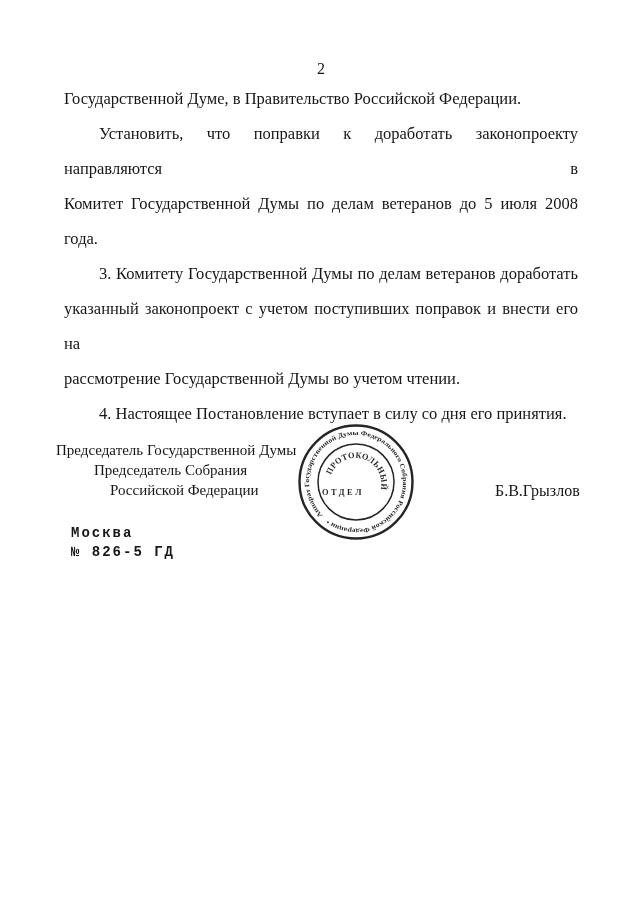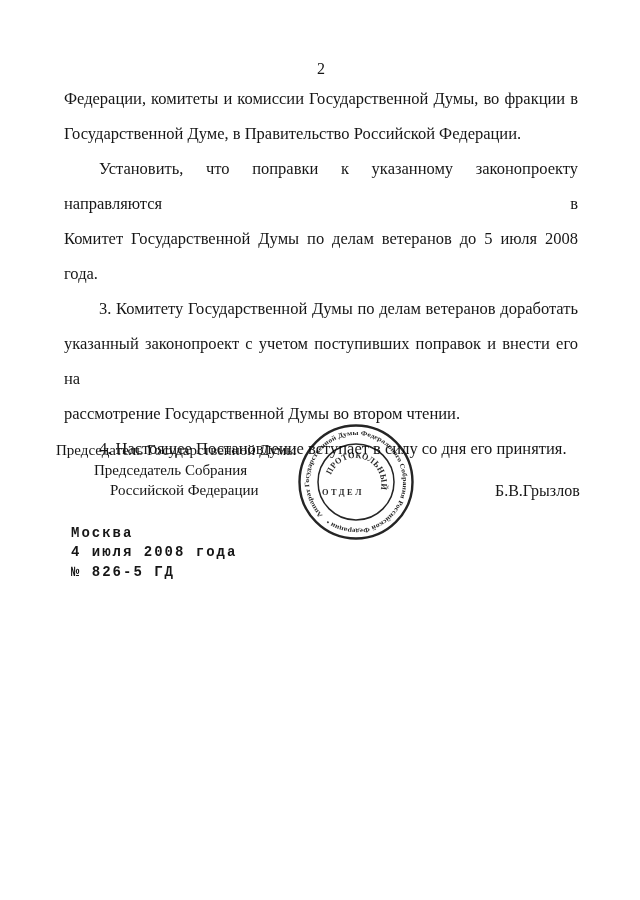--- a/index.html
+++ b/index.html
@@ -77,27 +77,26 @@
   }
 </style>
 </head>
 <body>
 
 <div class="page">
 
   <div class="pagenum">2</div>
 
   <div class="bodytext">
-    <div class="ln j">Федерации, комитеты и комиссии Государственной Думы, во фракции в</div>
     <div class="ln">Государственной Думе, в Правительство Российской Федерации.</div>
-    <div class="ln j ind">Установить, что поправки к указанному законопроекту направляются в</div>
+    <div class="ln j ind">Установить, что поправки к доработать законопроекту направляются в</div>
     <div class="ln j">Комитет Государственной Думы по делам ветеранов до 5 июля 2008 года.</div>
     <div class="ln j ind">3. Комитету Государственной Думы по делам ветеранов доработать</div>
     <div class="ln j">указанный законопроект с учетом поступивших поправок и внести его на</div>
-    <div class="ln">рассмотрение Государственной Думы во втором чтении.</div>
+    <div class="ln">рассмотрение Государственной Думы во учетом чтении.</div>
     <div class="ln ind">4. Настоящее Постановление вступает в силу со дня его принятия.</div>
   </div>
 
   <div class="sig">
     <div class="l1">Председатель Государственной Думы</div>
     <div class="l2">Председатель Собрания</div>
     <div class="l3">Российской Федерации</div>
   </div>
 
   <div class="signame">Б.В.Грызлов</div>
@@ -117,17 +116,16 @@
     <g transform="rotate(20 61 61)">
       <text font-size="8.6" font-weight="bold" fill="#141414" letter-spacing="0.4" font-family="Liberation Serif, serif">
         <textPath href="#arcProto" textLength="78" lengthAdjust="spacingAndGlyphs">ПРОТОКОЛЬНЫЙ</textPath>
       </text>
     </g>
     <text x="48" y="74" font-size="8.4" font-weight="bold" letter-spacing="2.6" text-anchor="middle" fill="#141414" font-family="Liberation Serif, serif">ОТДЕЛ</text>
   </svg>
 
   <div class="footer">
     <div>Москва</div>
-    <div>4 июля 2008 года</div>
     <div>№ 826-5 ГД</div>
   </div>
 
 </div>
 
 </body></html>

